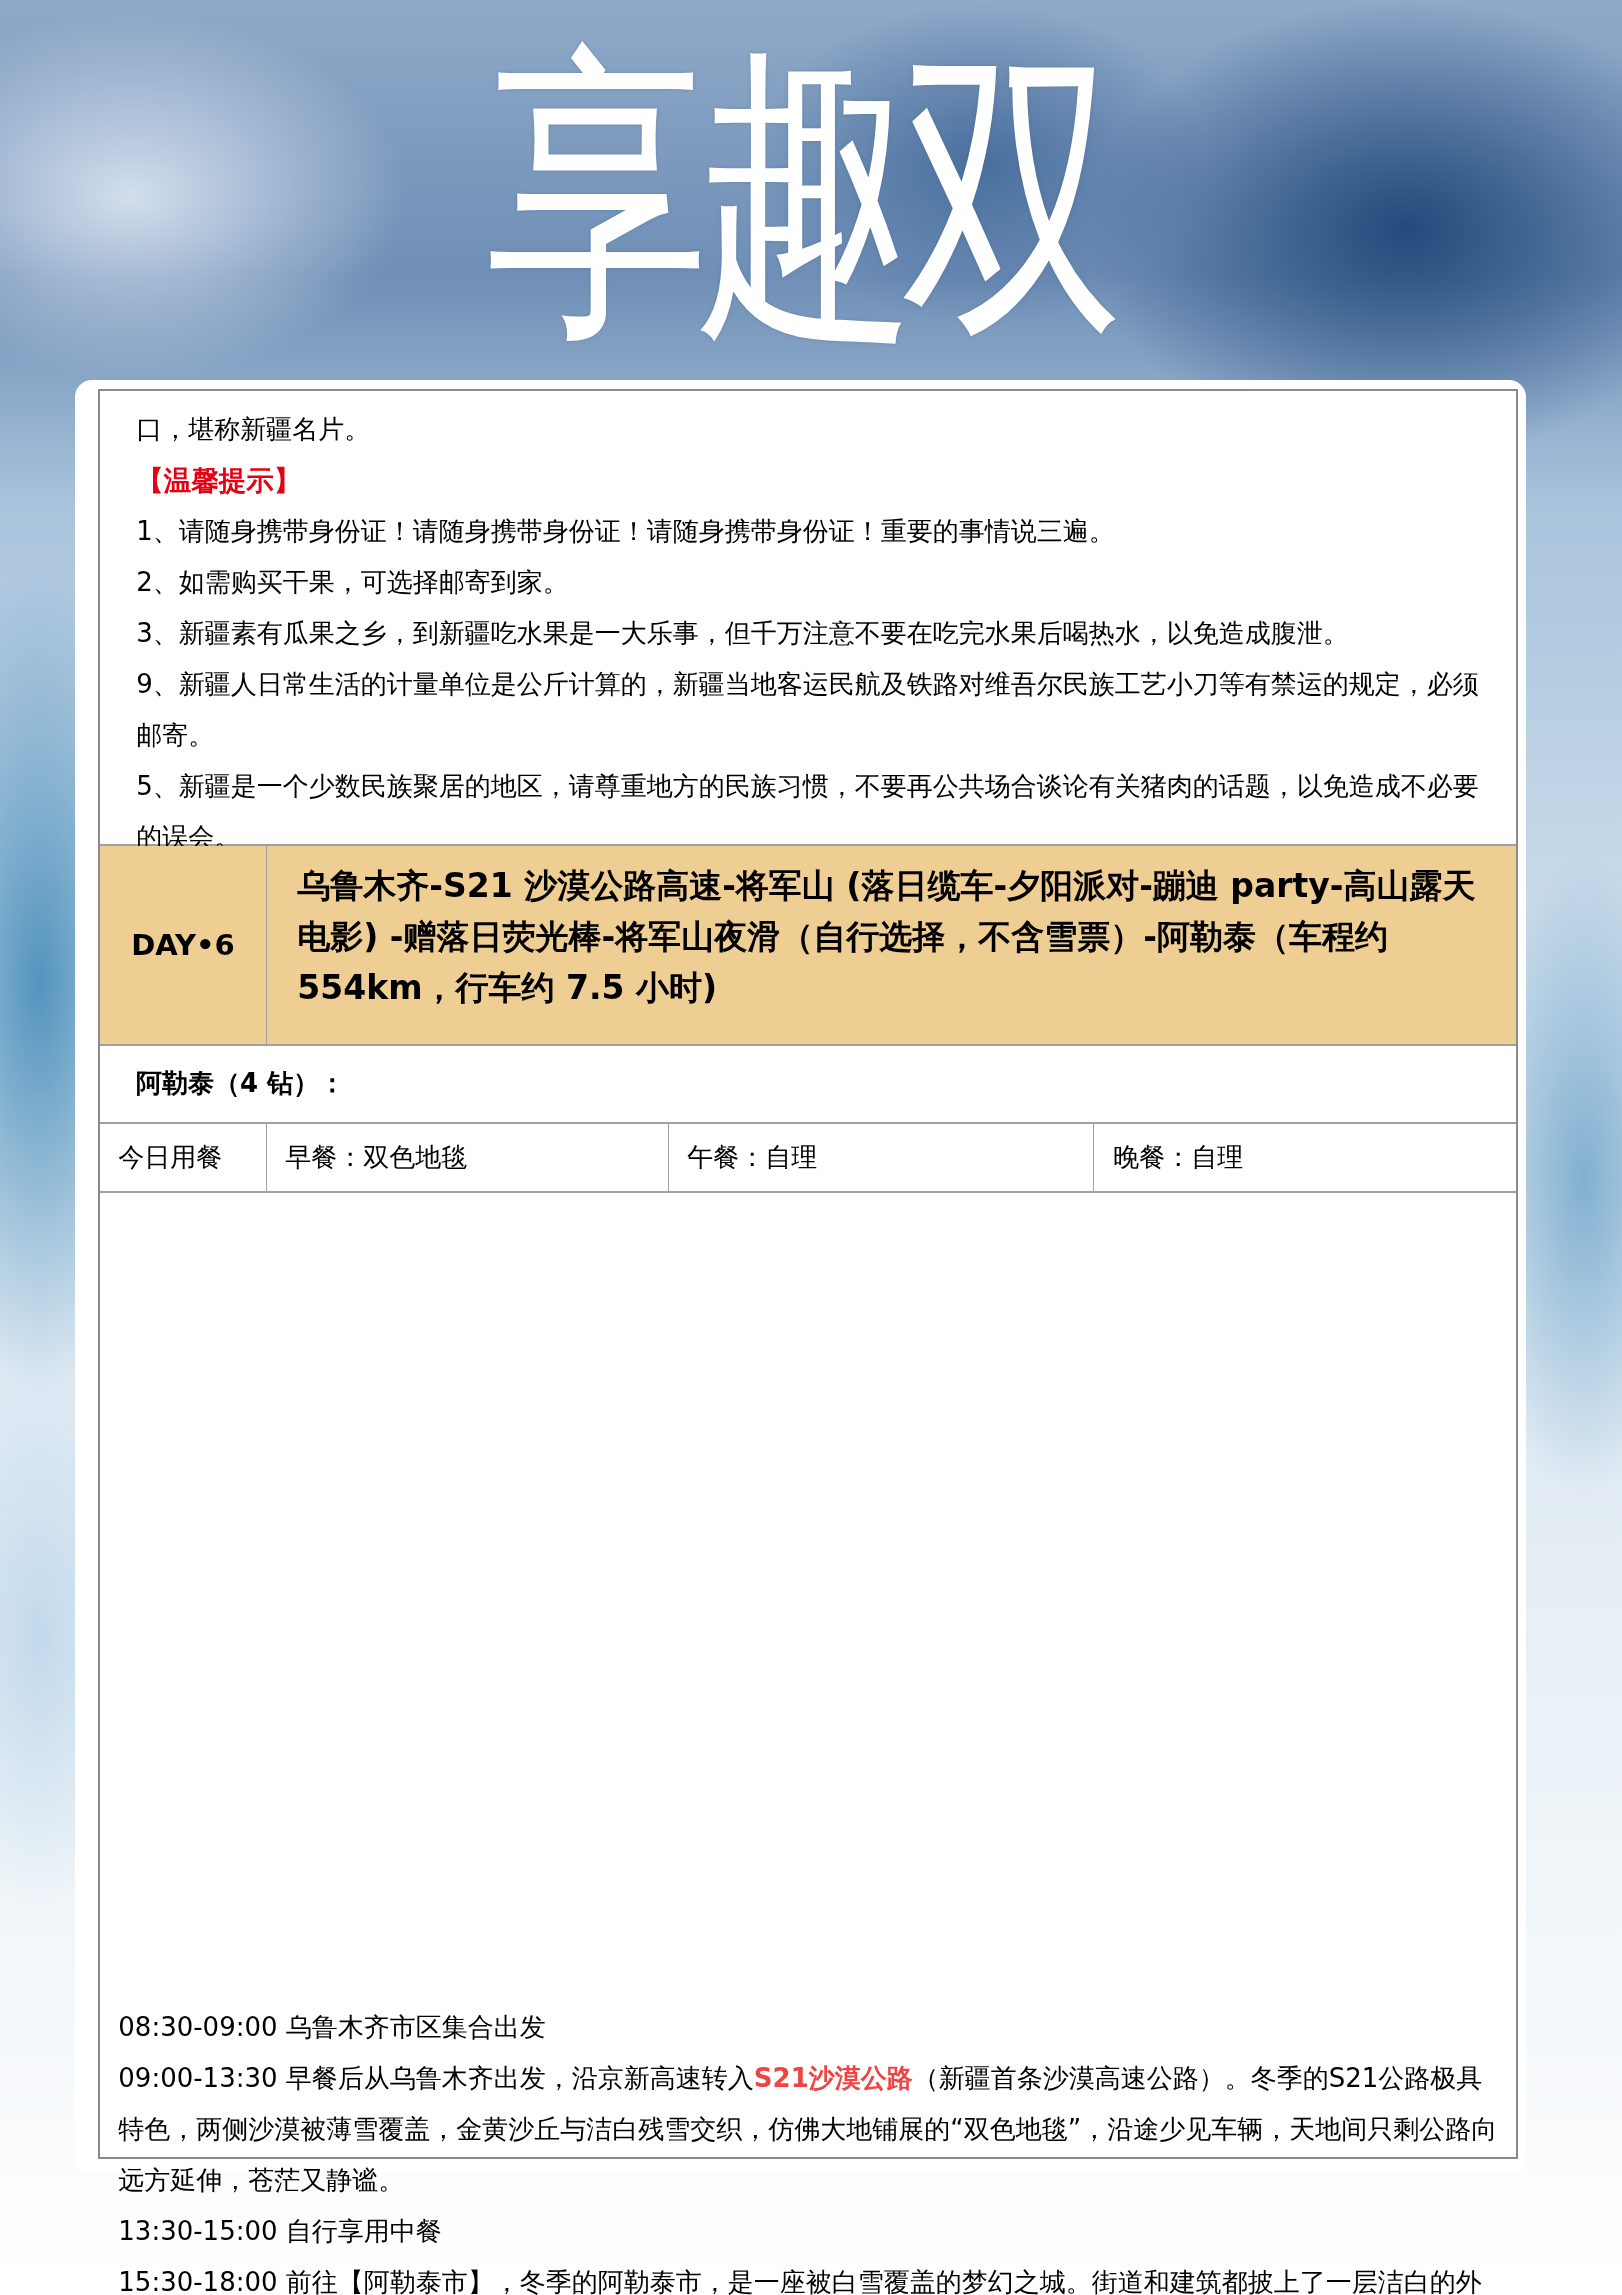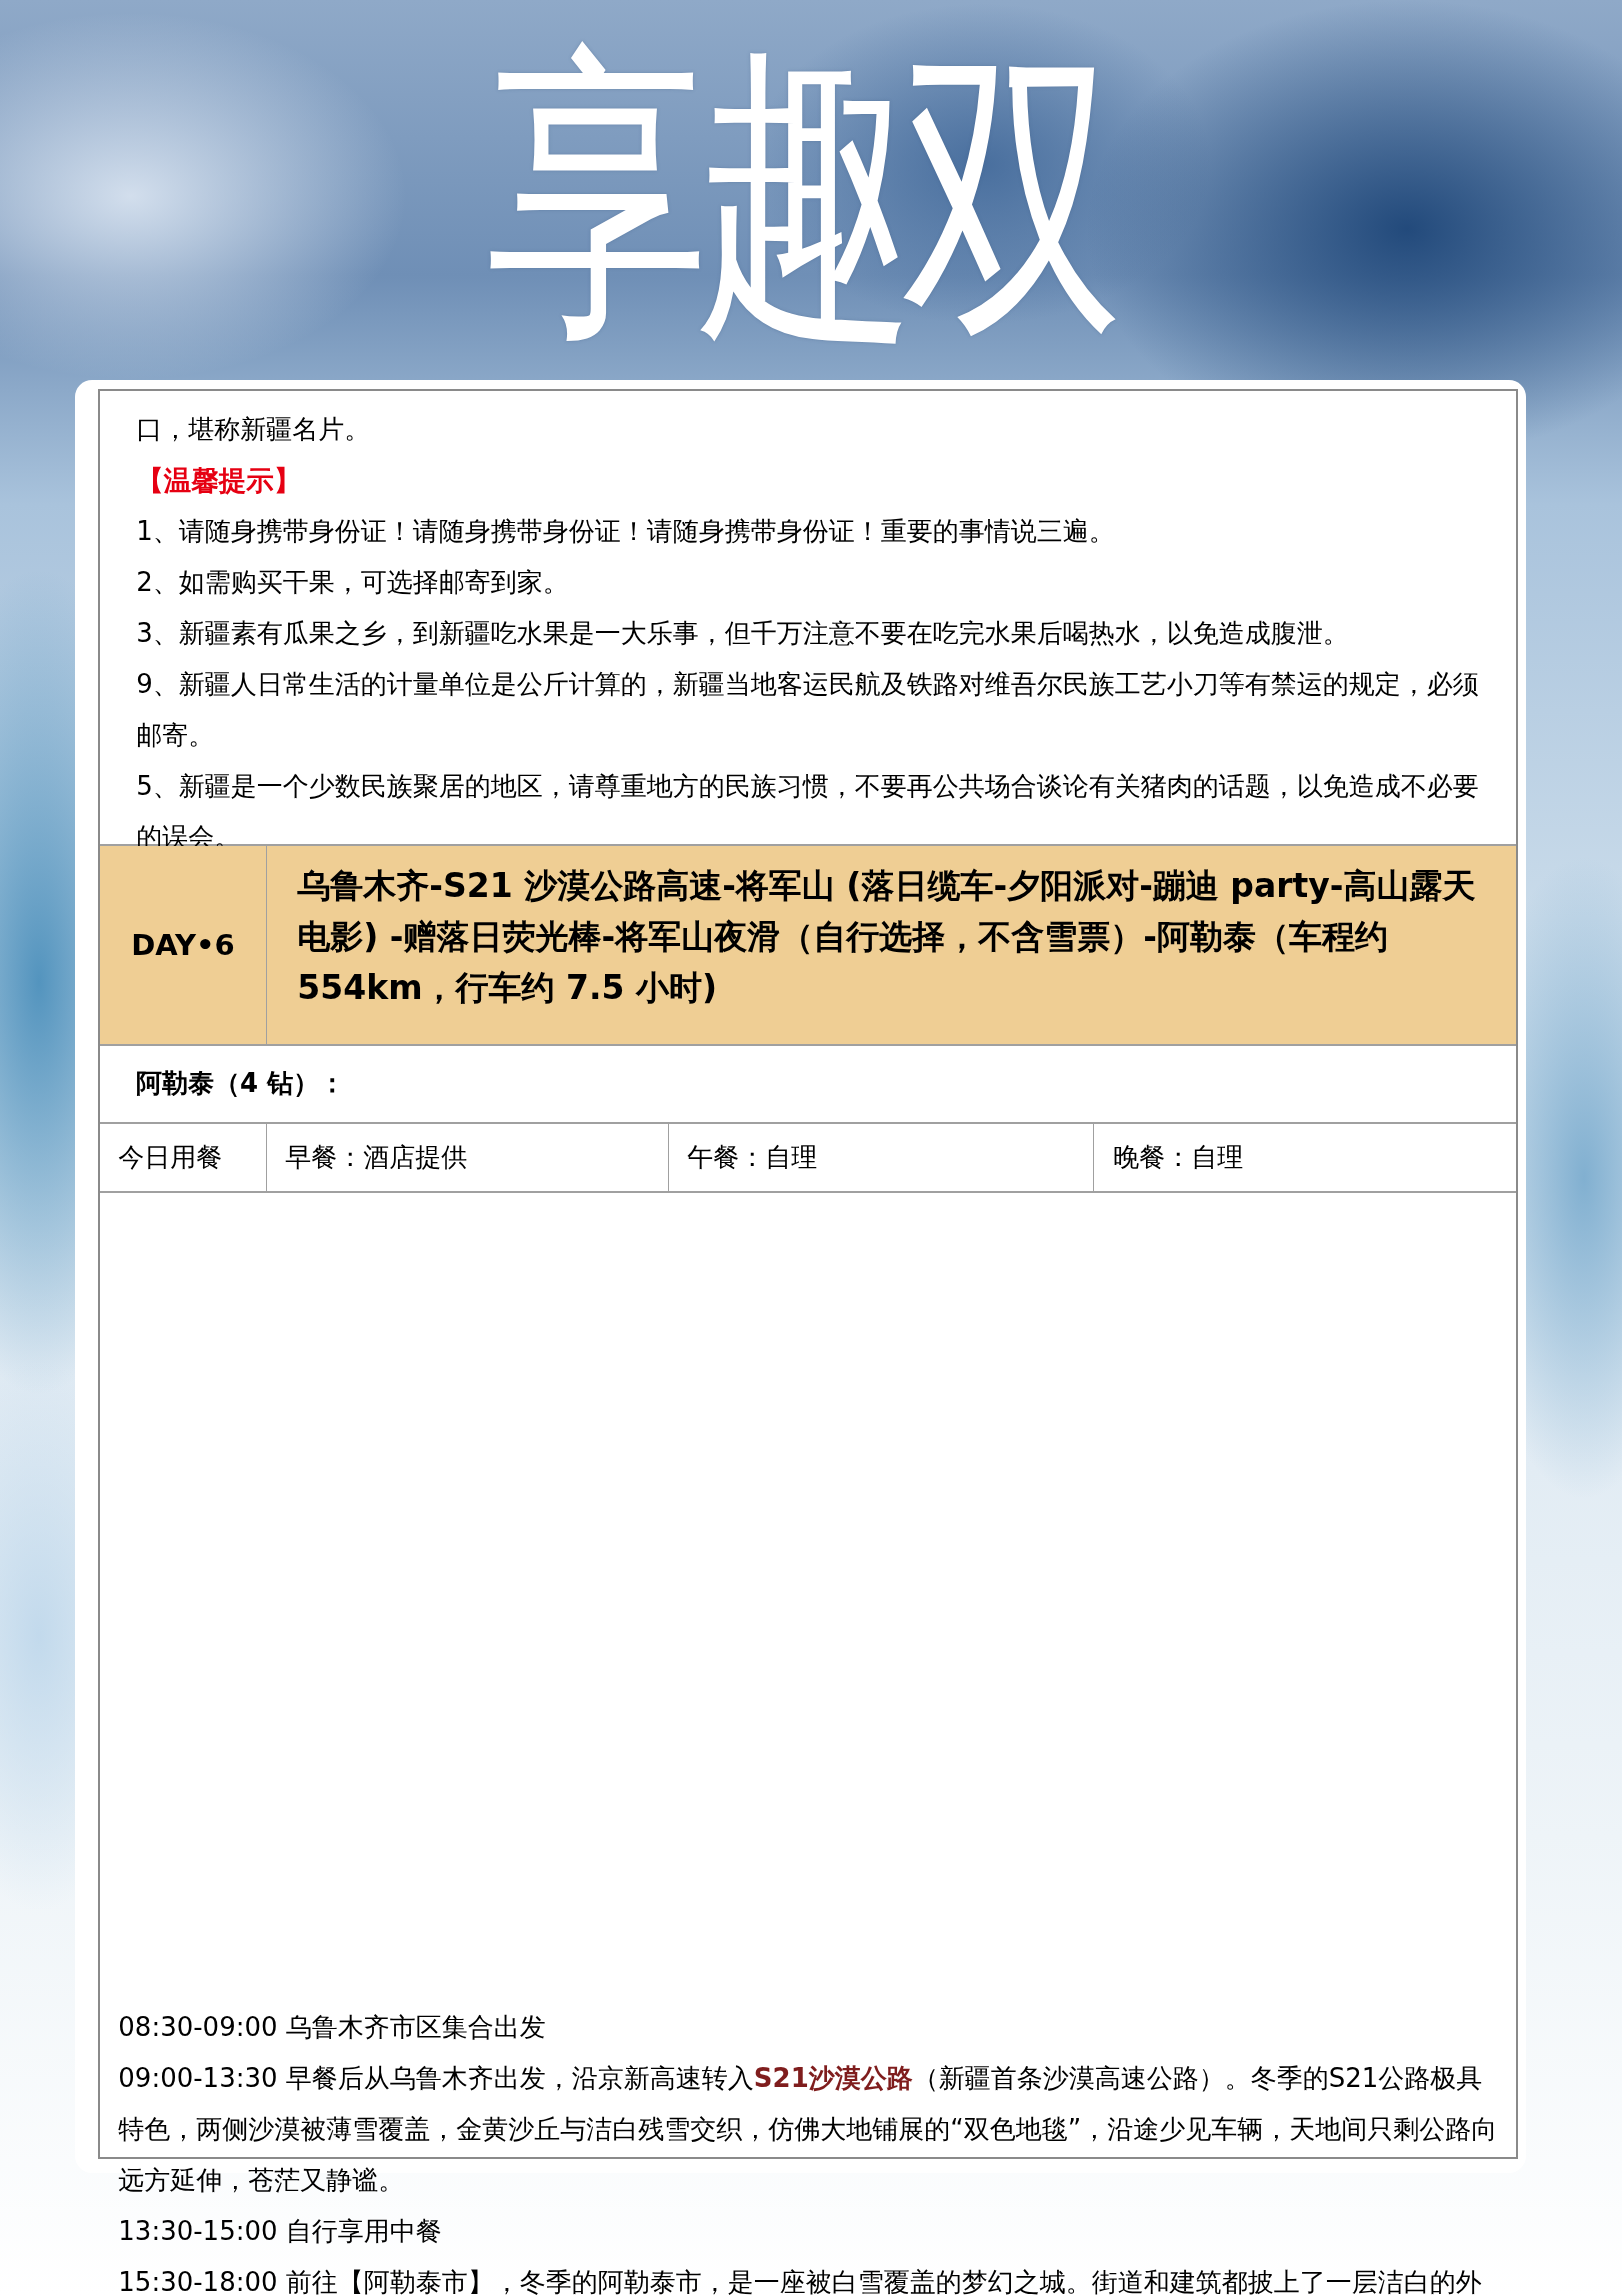--- a/index.html
+++ b/index.html
@@ -34,21 +34,21 @@
     position: absolute; left: 98px; top: 389px; width: 1420px; height: 1770px;
     border: 2.6px double #8a8a8a; box-sizing: border-box; background: #fff;
   }
   .row { position: absolute; left: 0; width: 100%; box-sizing: border-box; border-bottom: 2px solid #a0a0a0; }
   .row.last { border-bottom: none; border-radius: 31px; }
   .cell { position: absolute; top: 0; bottom: 0; box-sizing: border-box; }
   .cell.divider { border-right: 1.3px solid #a0a0a0; }
 
   .txt { font-size: 26px; line-height: 51px; color: #000; }
   .red-h { color: #e60012; font-weight: bold; font-size: 27.5px; line-height: 51px; }
-  .hl-red { color: #7f1d1d; font-weight: bold; }
+  .hl-red { color: #ef4444; font-weight: bold; }
 
   .intro { top: 0; height: 455px; padding: 13px 18.3px 0 18.3px; }
   .day-row { top: 455px; height: 200px; background: #efce94; }
   .day-label { left: 0; width: 167px; display: flex; align-items: center; justify-content: center; font-size: 29px; font-weight: bold; }
   .day-route { left: 179px; right: 0; padding: 14.4px 13px 0 18.3px; font-size: 33px; line-height: 51px; font-weight: bold; }
   .hotel-row { top: 654px; height: 79px; }
   .hotel-row .cell { left: 0; right: 0; display: flex; align-items: center; padding-left: 36px; font-size: 26px; font-weight: bold; }
   .meal-row { top: 733px; height: 69px; }
   .meal-row .cell { display: flex; align-items: center; padding-left: 18.3px; font-size: 26px; font-weight: normal; }
   .itin { top: 802px; height: 966px; padding: 6.5px 18.3px 0 18.3px; }
@@ -81,21 +81,21 @@
     <div class="cell divider day-label">DAY•6</div>
     <div class="cell day-route">乌鲁木齐-S21 沙漠公路高速-将军山 (落日缆车-夕阳派对-蹦迪 party-高山露天电影) -赠落日荧光棒-将军山夜滑（自行选择，不含雪票）-阿勒泰（车程约 554km，行车约 7.5 小时)</div>
   </div>
 
   <div class="row hotel-row">
     <div class="cell">阿勒泰（4 钻）：</div>
   </div>
 
   <div class="row meal-row">
     <div class="cell divider" style="left:0;width:167px;">今日用餐</div>
-    <div class="cell divider" style="left:167px;width:402px;">早餐：酒店提供</div>
+    <div class="cell divider" style="left:167px;width:402px;">早餐：双色地毯</div>
     <div class="cell divider" style="left:569px;width:425px;">午餐：自理</div>
     <div class="cell" style="left:995px;right:0;">晚餐：自理</div>
   </div>
 
   <div class="row last" style="top:802px;height:966px;">
     <div class="cell itin" style="left:0;right:0;">
       <div class="txt">08:30-09:00  乌鲁木齐市区集合出发</div>
       <div class="txt"><span>09:00-13:30  早餐后从乌鲁木齐出发，沿京新高速转入</span><span class="hl-red">S21沙漠公路</span><span>（新疆首条沙漠高速公路）。冬季的S21公路极具特色，两侧沙漠被薄雪覆盖，金黄沙丘与洁白残雪交织，仿佛大地铺展的“双色地毯”，沿途少见车辆，天地间只剩公路向远方延伸，苍茫又静谧。</span></div>
       <div class="txt">13:30-15:00  自行享用中餐</div>
       <div class="txt">15:30-18:00  前往【阿勒泰市】，冬季的阿勒泰市，是一座被白雪覆盖的梦幻之城。街道和建筑都披上了一层洁白的外衣，现代化高楼与传统毡房相映成趣，宛如童话世界。</div>

